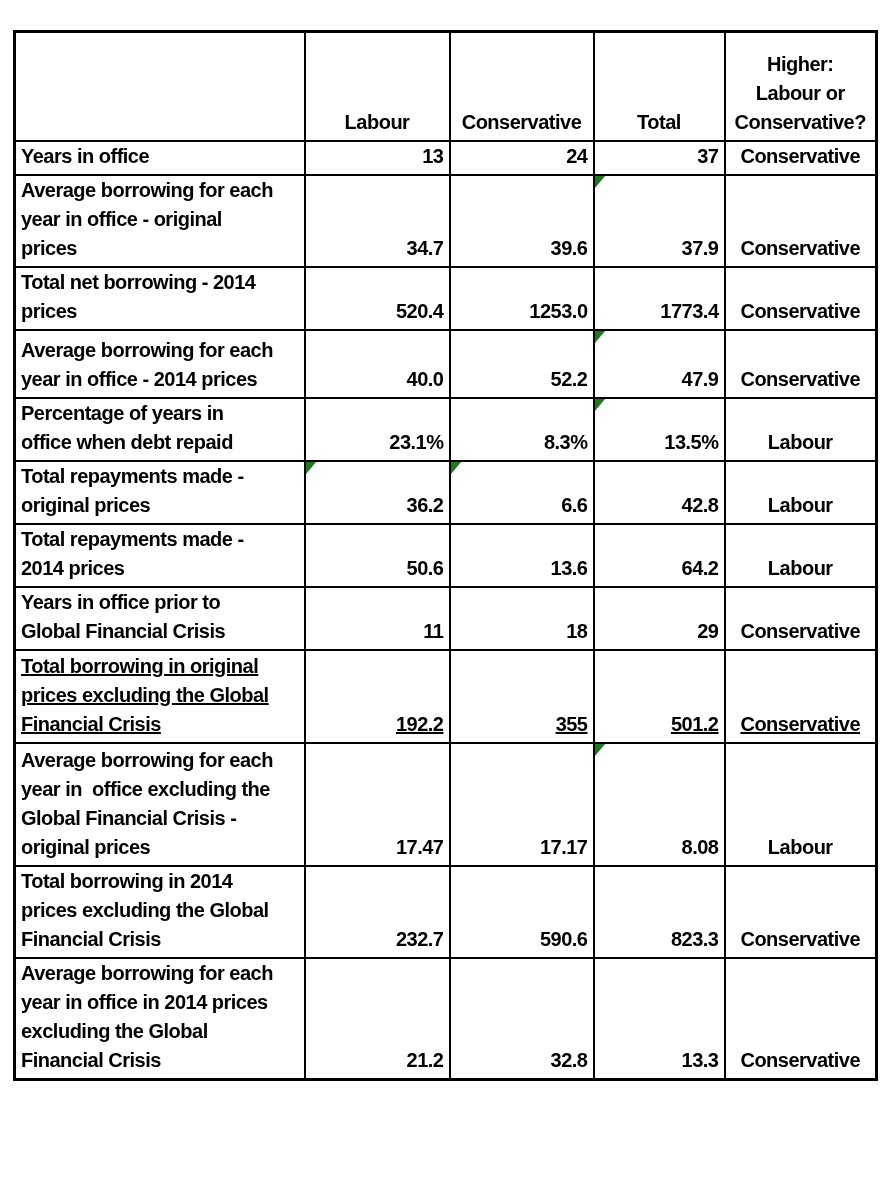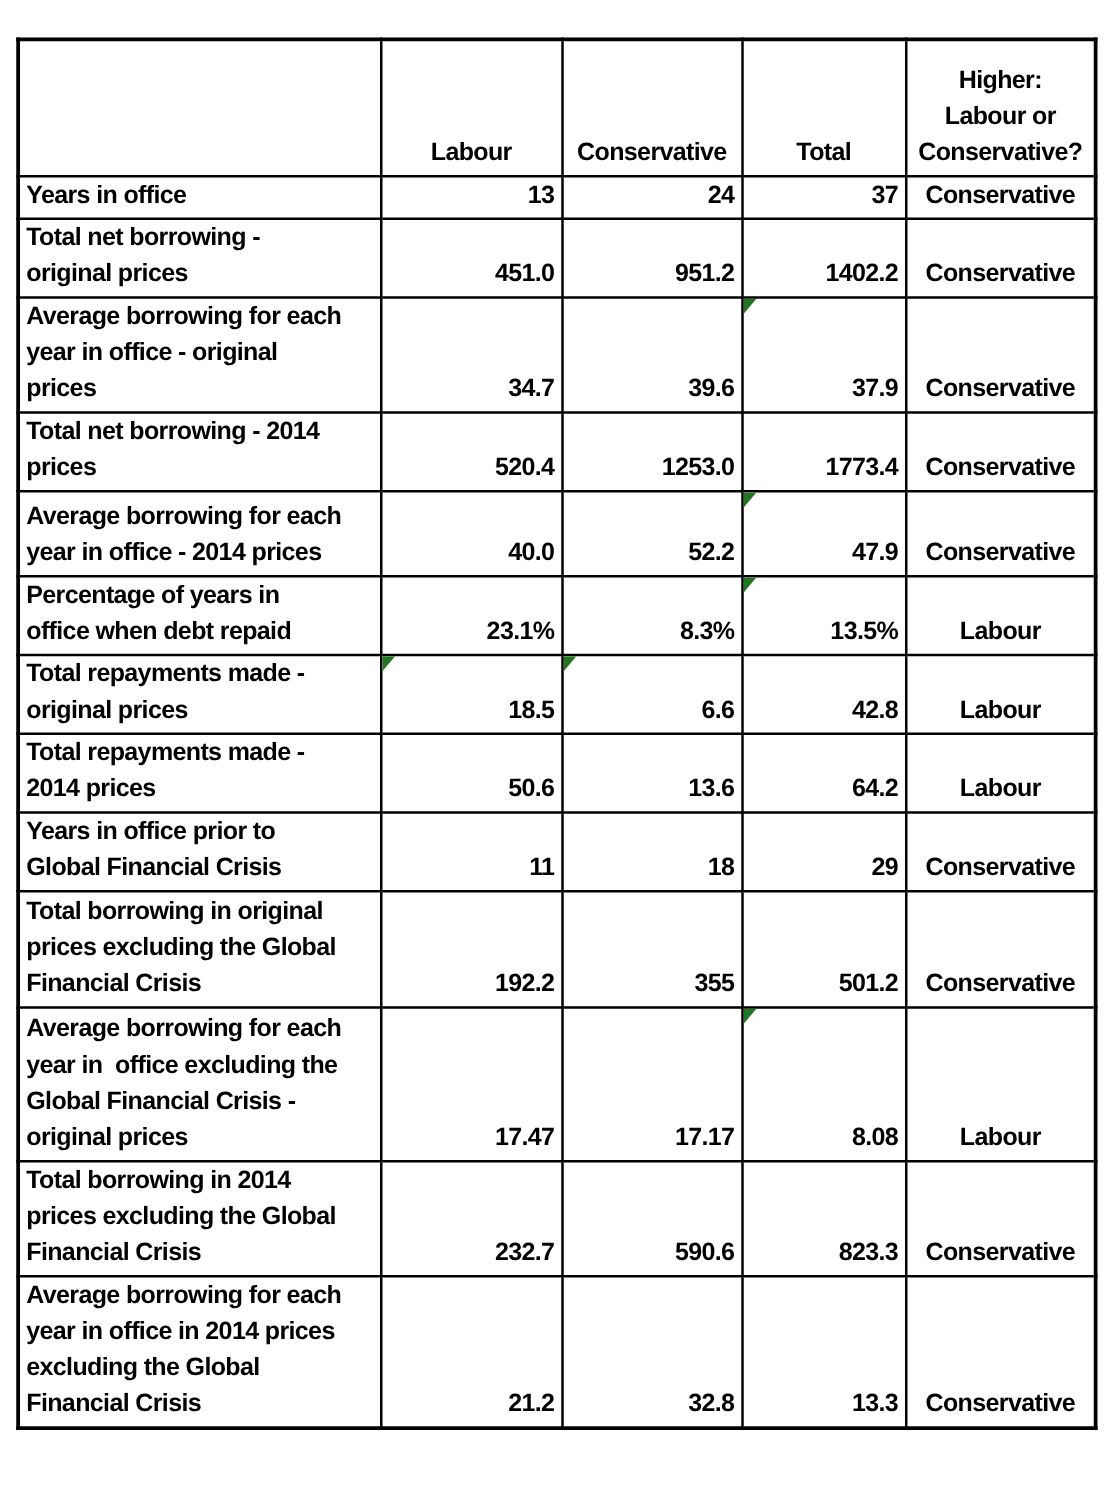--- a/index.html
+++ b/index.html
@@ -83,28 +83,20 @@
         </tr>
     </thead>
     <tbody id="body-rows">
         <tr style="height: 31px;">
           <td class="c-label"><span>Years in office</span></td>
           <td class="c-num v-labour"><span>13</span></td>
           <td class="c-num v-conservative"><span>24</span></td>
           <td class="c-num"><span>37</span></td>
           <td class="c-higher v-conservative"><span>Conservative</span></td>
         </tr>
-        <tr style="height: 60px;">
-          <td class="c-label"><span>Total net borrowing -
-original prices</span></td>
-          <td class="c-num v-labour"><span>451.0</span></td>
-          <td class="c-num v-conservative"><span>951.2</span></td>
-          <td class="c-num"><span>1402.2</span></td>
-          <td class="c-higher v-conservative"><span>Conservative</span></td>
-        </tr>
         <tr style="height: 88px;">
           <td class="c-label"><span>Average borrowing for each
 year in office - original
 prices</span></td>
           <td class="c-num v-labour"><span>34.7</span></td>
           <td class="c-num v-conservative"><span>39.6</span></td>
           <td class="c-num"><span class="tri"></span><span>37.9</span></td>
           <td class="c-higher v-conservative"><span>Conservative</span></td>
         </tr>
         <tr style="height: 60px;">
@@ -127,42 +119,42 @@
           <td class="c-label"><span>Percentage of years in
 office when debt repaid</span></td>
           <td class="c-num v-labour"><span>23.1%</span></td>
           <td class="c-num v-conservative"><span>8.3%</span></td>
           <td class="c-num"><span class="tri"></span><span>13.5%</span></td>
           <td class="c-higher v-labour"><span>Labour</span></td>
         </tr>
         <tr style="height: 58px;">
           <td class="c-label"><span>Total repayments made -
 original prices</span></td>
-          <td class="c-num v-labour"><span class="tri"></span><span>18.5</span></td>
+          <td class="c-num v-labour"><span class="tri"></span><span>36.2</span></td>
           <td class="c-num v-conservative"><span class="tri"></span><span>6.6</span></td>
           <td class="c-num"><span>42.8</span></td>
           <td class="c-higher v-labour"><span>Labour</span></td>
         </tr>
         <tr style="height: 60px;">
           <td class="c-label"><span>Total repayments made -
 2014 prices</span></td>
           <td class="c-num v-labour"><span>50.6</span></td>
           <td class="c-num v-conservative"><span>13.6</span></td>
           <td class="c-num"><span>64.2</span></td>
           <td class="c-higher v-labour"><span>Labour</span></td>
         </tr>
         <tr style="height: 60px;">
           <td class="c-label"><span>Years in office prior to
 Global Financial Crisis</span></td>
           <td class="c-num v-labour"><span>11</span></td>
           <td class="c-num v-conservative"><span>18</span></td>
           <td class="c-num"><span>29</span></td>
           <td class="c-higher v-conservative"><span>Conservative</span></td>
         </tr>
-        <tr style="height: 93px;">
+        <tr style="height: 93px; text-decoration: underline;">
           <td class="c-label"><span>Total borrowing in original
 prices excluding the Global
 Financial Crisis</span></td>
           <td class="c-num v-labour"><span>192.2</span></td>
           <td class="c-num v-conservative"><span>355</span></td>
           <td class="c-num"><span>501.2</span></td>
           <td class="c-higher v-conservative"><span>Conservative</span></td>
         </tr>
         <tr style="height: 123px;">
           <td class="c-label"><span>Average borrowing for each

